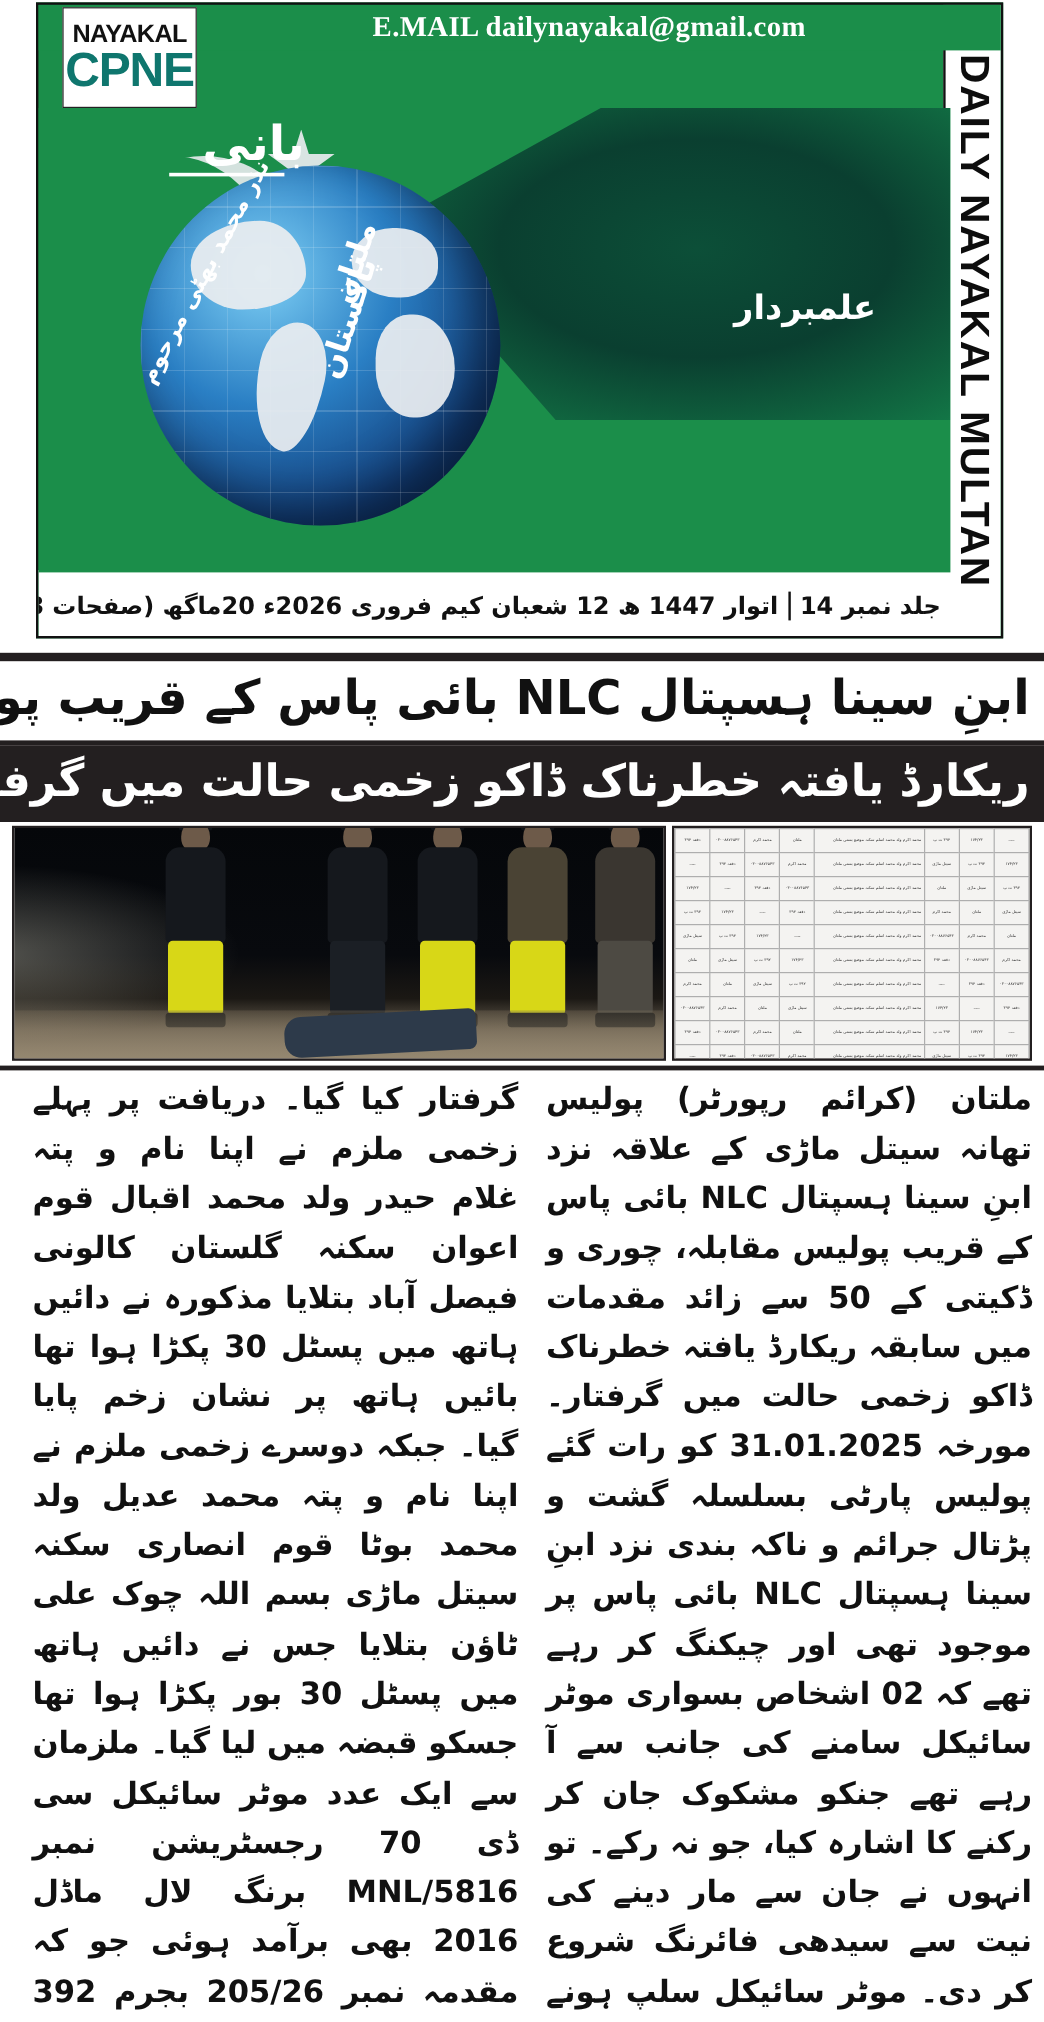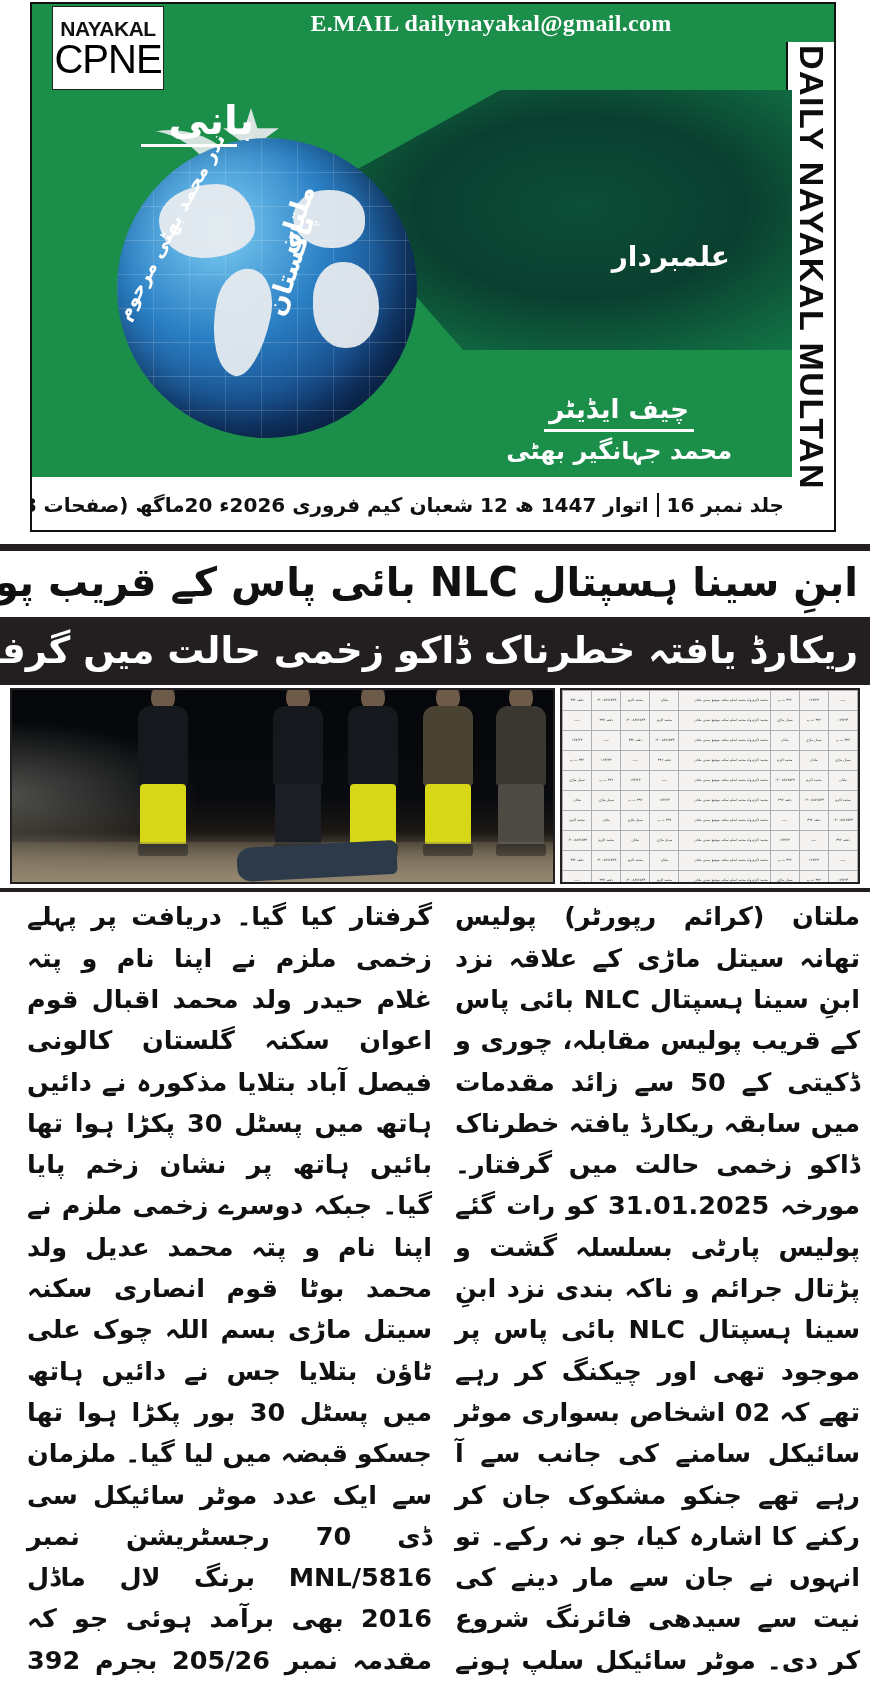--- a/index.html
+++ b/index.html
@@ -154,23 +154,23 @@
   }
   .cpne-badge .member {
     font-family: "Liberation Sans", sans-serif;
     font-weight: bold;
     font-size: 21px;
     color: #111;
     letter-spacing: -0.5px;
   }
   .cpne-badge .cpne {
     font-family: "Liberation Sans", sans-serif;
-    font-weight: normal;
+    font-weight: bold;
     font-size: 40px;
-    color: #000000;
+    color: #0f766e;
     letter-spacing: -1px;
   }
 
   
   .logo-area {
     position: absolute;
     left: 0;
     top: 86px;
     width: 760px;
     height: 385px;
@@ -552,29 +552,24 @@
         <div class="bani">بانی</div>
         <div class="rule"></div>
         <div class="founder">نذر محمد بھٹی مرحوم</div>
       </div>
 
       <div class="city-tags">
         <div>ملتان</div>
         <div>پاکستان</div>
       </div>
 
-      <div class="editor-block">
-        <div class="ed-title">چیف ایڈیٹر</div>
-        <div class="rule2"></div>
-        <div class="ed-name">محمد جہانگیر بھٹی</div>
-      </div>
     </div>
 
     <div class="date-bar">
-      <div class="date-cell vol">جلد نمبر 16</div>
+      <div class="date-cell vol">جلد نمبر 14</div>
       <div class="date-cell main">اتوار 1447 ھ 12 شعبان کیم فروری 2026ء 20ماگھ (صفحات 8 قیمت 30 روپے)</div>
 
     </div>
 
   </div>
 </div>
 
 <div class="rule-thick"></div>
 <div class="headline1">ابنِ سینا ہسپتال NLC بائی پاس کے قریب پولیس مقابلہ</div>
 <div class="rule-thin"></div>

